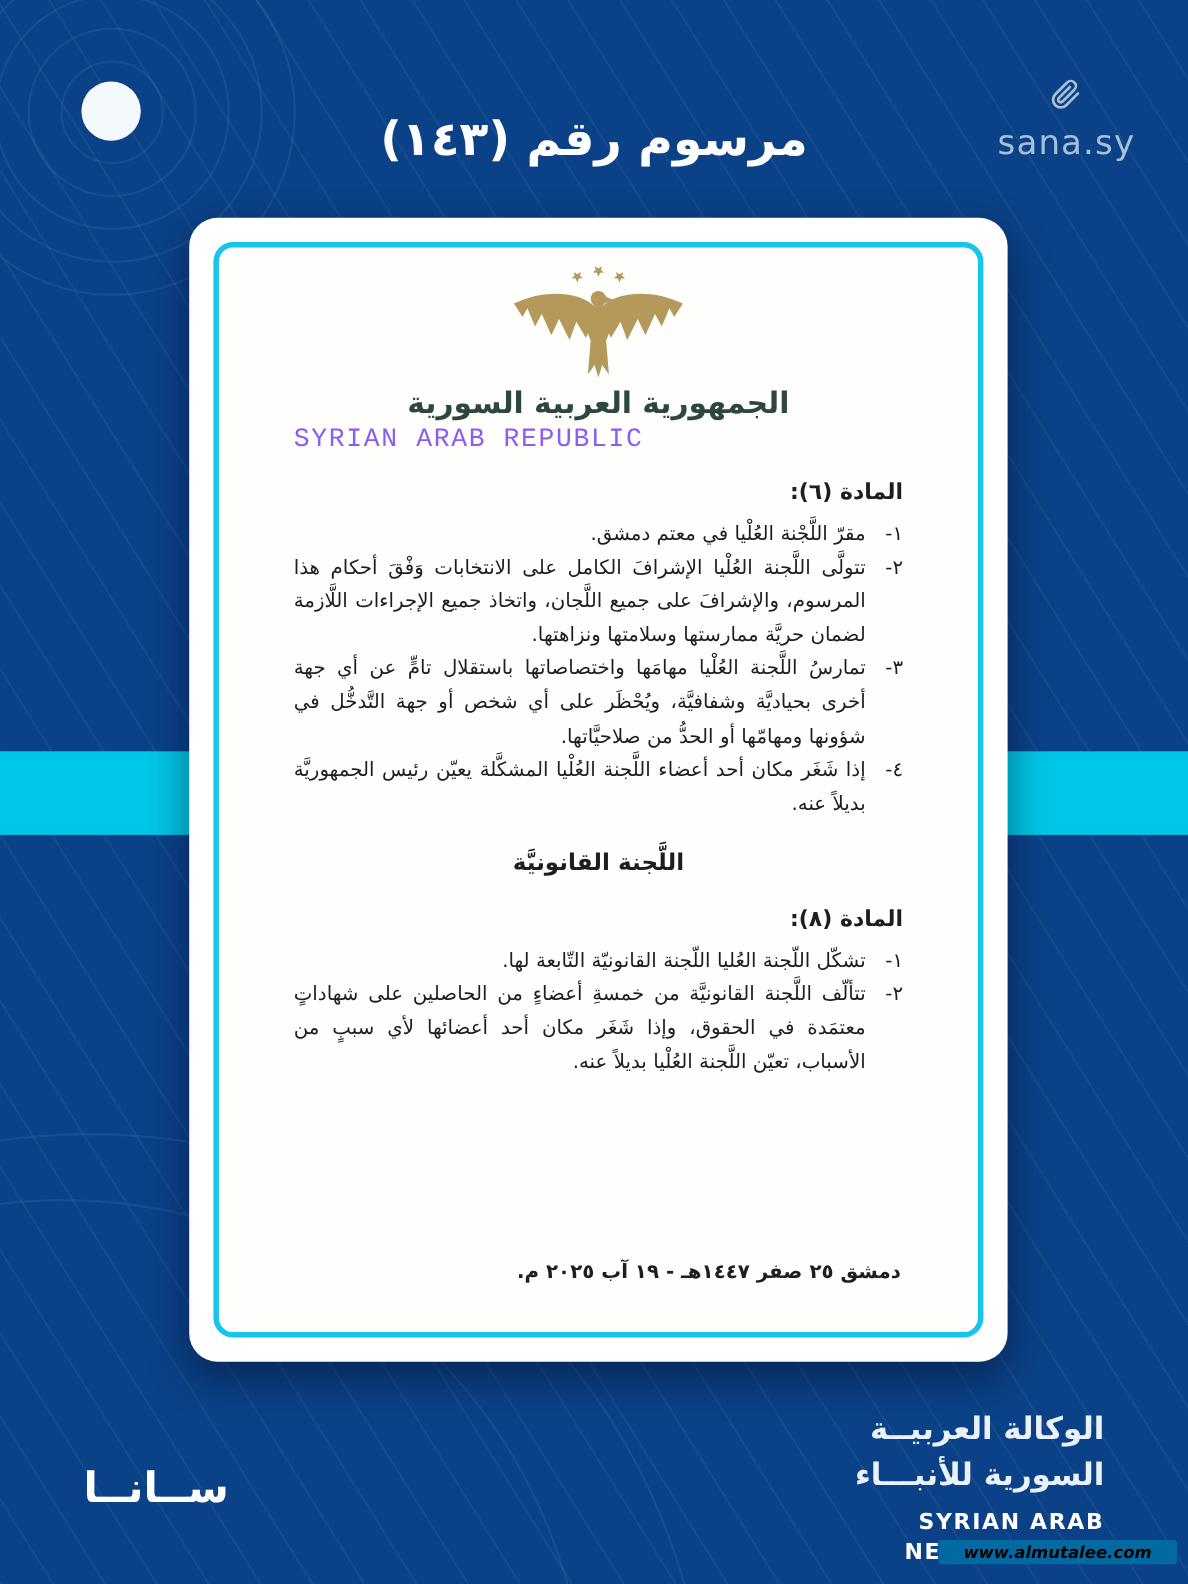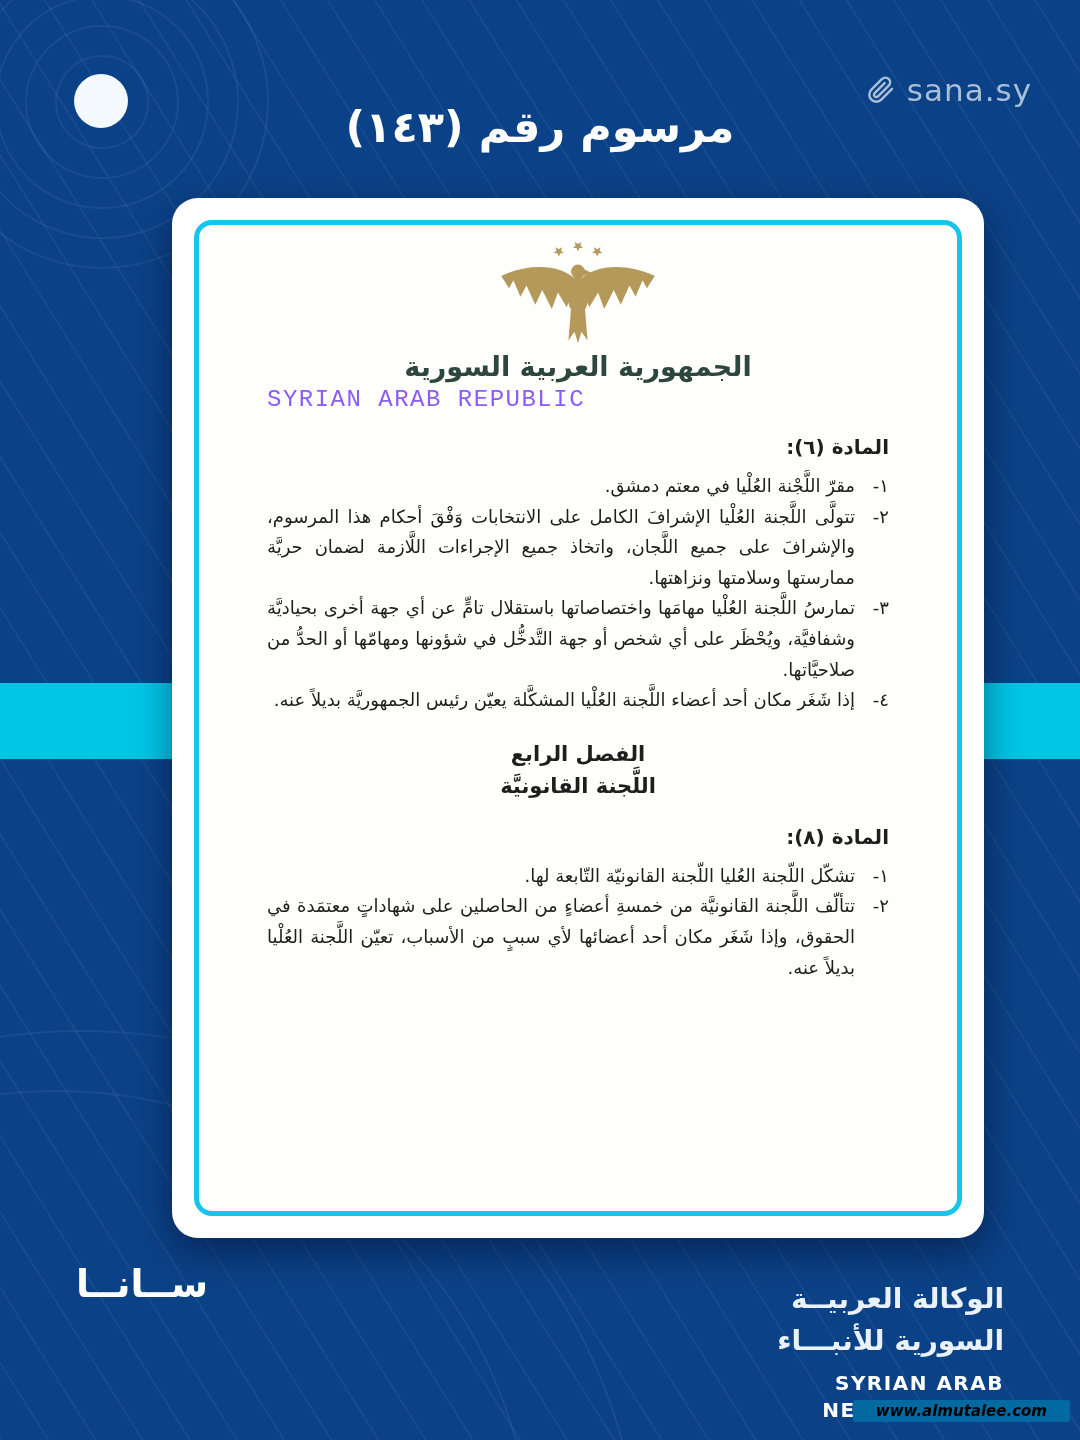--- a/index.html
+++ b/index.html
@@ -16,31 +16,31 @@
     pointer-events:none;
   }
   .ring{position:absolute;border:2px solid rgba(255,255,255,0.06);border-radius:50%;}
 
   .white-circle{
     position:absolute;left:74px;top:74px;width:54px;height:54px;
     border-radius:50%;background:#F4F9FE;
   }
   .site{
     position:absolute;top:72px;right:48px;display:flex;align-items:center;gap:12px;
-    color:#A9BFD8;font-size:31px;letter-spacing:1px;
+    color:#A9BFD8;font-size:31px;letter-spacing:1px;flex-direction:column;
   }
   .main-title{
     position:absolute;top:102px;left:0;width:100%;text-align:center;
     color:#FFFFFF;font-size:43px;font-weight:bold;direction:rtl;
   }
   .cyan-band{
     position:absolute;left:0;top:683px;width:1080px;height:76px;background:#00C6E6;
   }
   .card{
-    position:absolute;left:172px;top:198px;width:812px;height:1040px;
+    position:absolute;left:172px;top:198px;width:744px;height:1040px;
     background:#FFFFFF;border-radius:26px;
     box-shadow:0 14px 38px rgba(0,5,30,0.45);
   }
   .doc{
     position:absolute;left:22px;top:22px;right:22px;bottom:22px;
     border:5px solid #17C4EA;border-radius:18px;background:#FEFEFD;
     box-sizing:border-box;padding:12px 68px 0;direction:rtl;overflow:hidden;
     color:#1E1E1E;
   }
   .emblem{display:block;margin:4px auto 0;}
@@ -53,21 +53,21 @@
   .chapter div{margin:0;}
   .article-label{font-weight:bold;font-size:20px;margin:22px 0 0;}
   .items{margin:12px 0 0;}
   .item{display:flex;font-size:18px;line-height:1.7;}
   .item .num{flex:0 0 34px;}
   .item p{flex:1;margin:0;text-align:justify;}
   .para{font-size:18px;line-height:1.7;text-align:justify;margin:20px 0 0;}
   .para .lbl{font-weight:bold;font-size:20px;}
   .dateline{position:absolute;bottom:44px;right:70px;font-size:18px;font-weight:600;}
 
-  .footer-logo{position:absolute;left:76px;top:1262px;color:#FFFFFF;}
+  .footer-logo{position:absolute;left:76px;top:1330px;color:#FFFFFF;}
   .logo-ar{font-size:38px;font-weight:bold;letter-spacing:3px;direction:rtl;}
   .logo-en{font-size:50px;font-weight:bold;letter-spacing:2px;line-height:0.95;margin-top:-2px;}
   .logo-dot{color:#18C5EC;}
   .agency{position:absolute;right:76px;top:1278px;text-align:right;}
   .agency-ar{font-size:28px;color:#EAF1F8;font-weight:600;line-height:1.5;direction:rtl;}
   .agency-en{font-size:20px;color:#FFFFFF;font-weight:bold;letter-spacing:1.5px;line-height:1.35;margin-top:8px;}
   .watermark{
     position:absolute;right:10px;top:1400px;background:#0369a1;color:#000;
     font-style:italic;font-weight:bold;font-size:15px;padding:2px 23px;border-radius:3px;
   }
@@ -134,36 +134,36 @@
         <p>تمارسُ اللَّجنة العُلْيا مهامَها واختصاصاتها باستقلال تامٍّ عن أي جهة أخرى بحياديَّة وشفافيَّة، ويُحْظَر على أي شخص أو جهة التَّدخُّل في شؤونها ومهامّها أو الحدُّ من صلاحيَّاتها.</p>
       </div>
       <div class="item">
         <span class="num">٤-</span>
         <p>إذا شَغَر مكان أحد أعضاء اللَّجنة العُلْيا المشكَّلة يعيّن رئيس الجمهوريَّة بديلاً عنه.</p>
       </div>
     </div>
 
 
     <div class="chapter">
-      <div>الفصل الرابع</div>
       <div>اللَّجنة القانونيَّة</div>
     </div>
 
     <div class="article-label">المادة (٨):</div>
     <div class="items">
       <div class="item">
         <span class="num">١-</span>
         <p>تشكّل اللّجنة العُليا اللّجنة القانونيّة التّابعة لها.</p>
       </div>
       <div class="item">
         <span class="num">٢-</span>
         <p>تتألّف اللَّجنة القانونيَّة من خمسةِ أعضاءٍ من الحاصلين على شهاداتٍ معتمَدة في الحقوق، وإذا شَغَر مكان أحد أعضائها لأي سببٍ من الأسباب، تعيّن اللَّجنة العُلْيا بديلاً عنه.</p>
       </div>
     </div>
 
+    <div class="dateline">دمشق ٢٥ صفر ١٤٤٧هـ - ١٩ آب ٢٠٢٥ م.</div>
   </div>
 </div>
 
 <div class="footer-logo">
   <div class="logo-ar">ســانــا</div>
 </div>
 
 <div class="agency">
   <div class="agency-ar">
     <div>الوكالة العربيــة</div>

